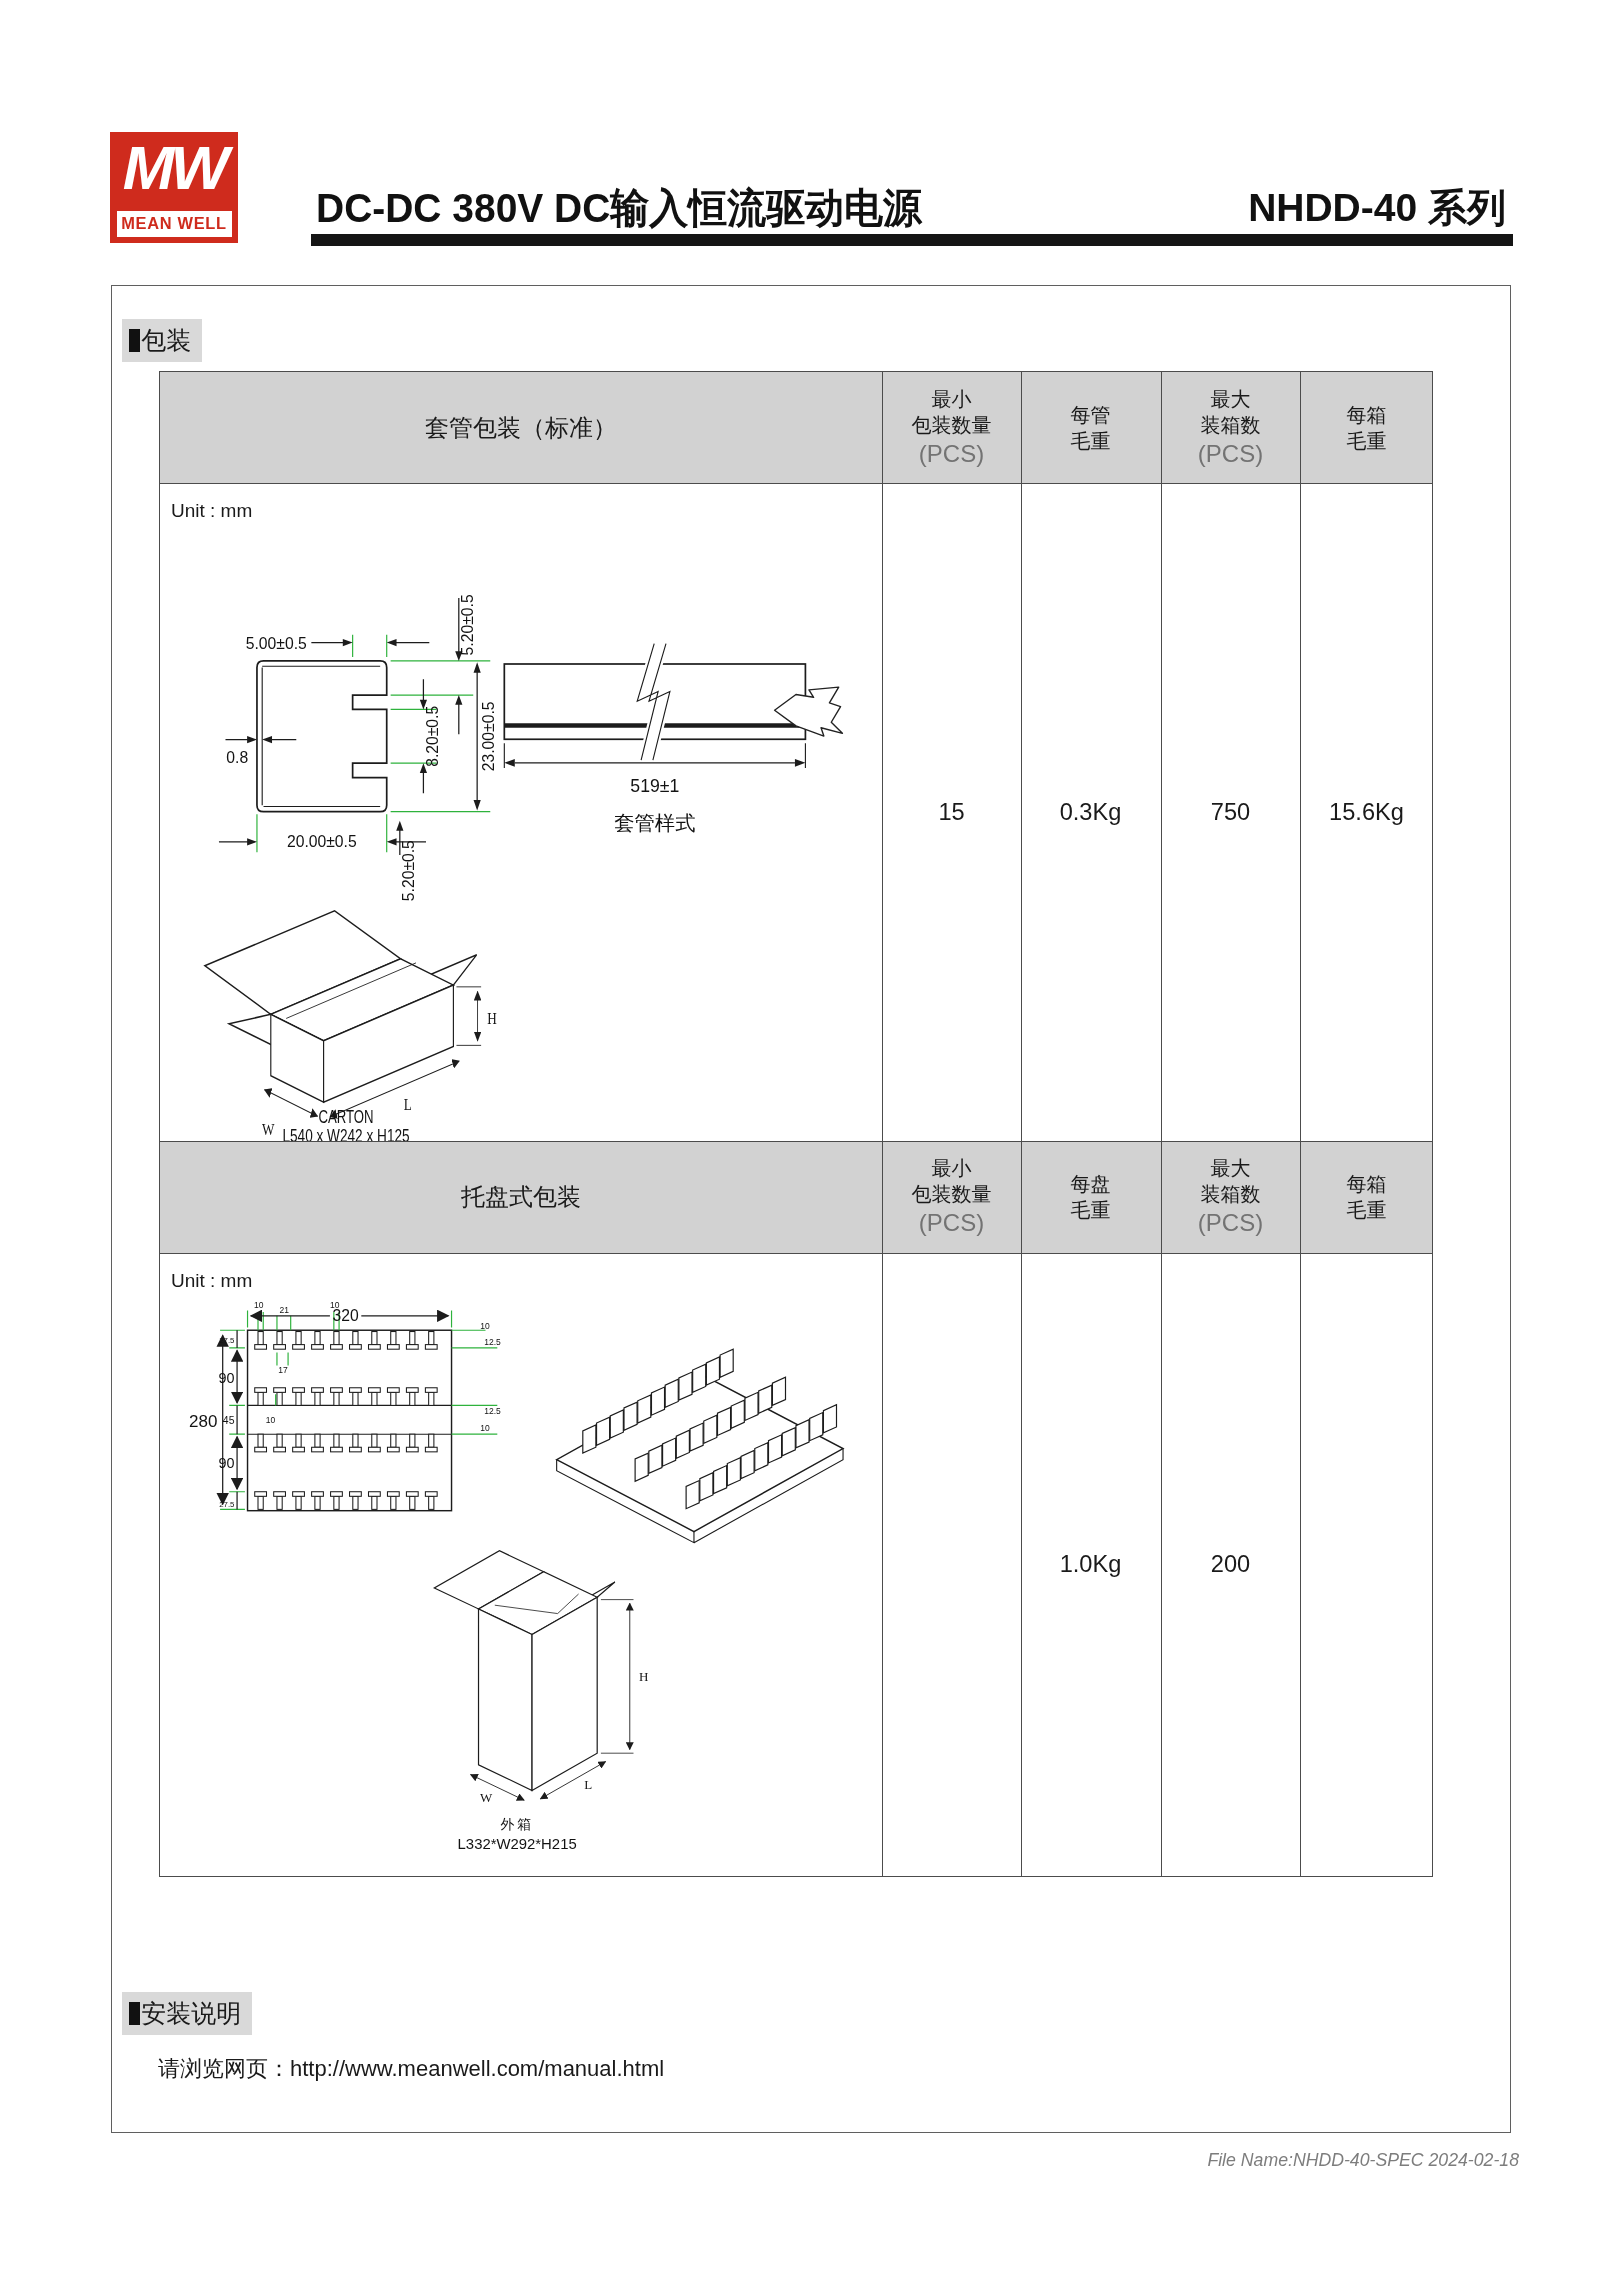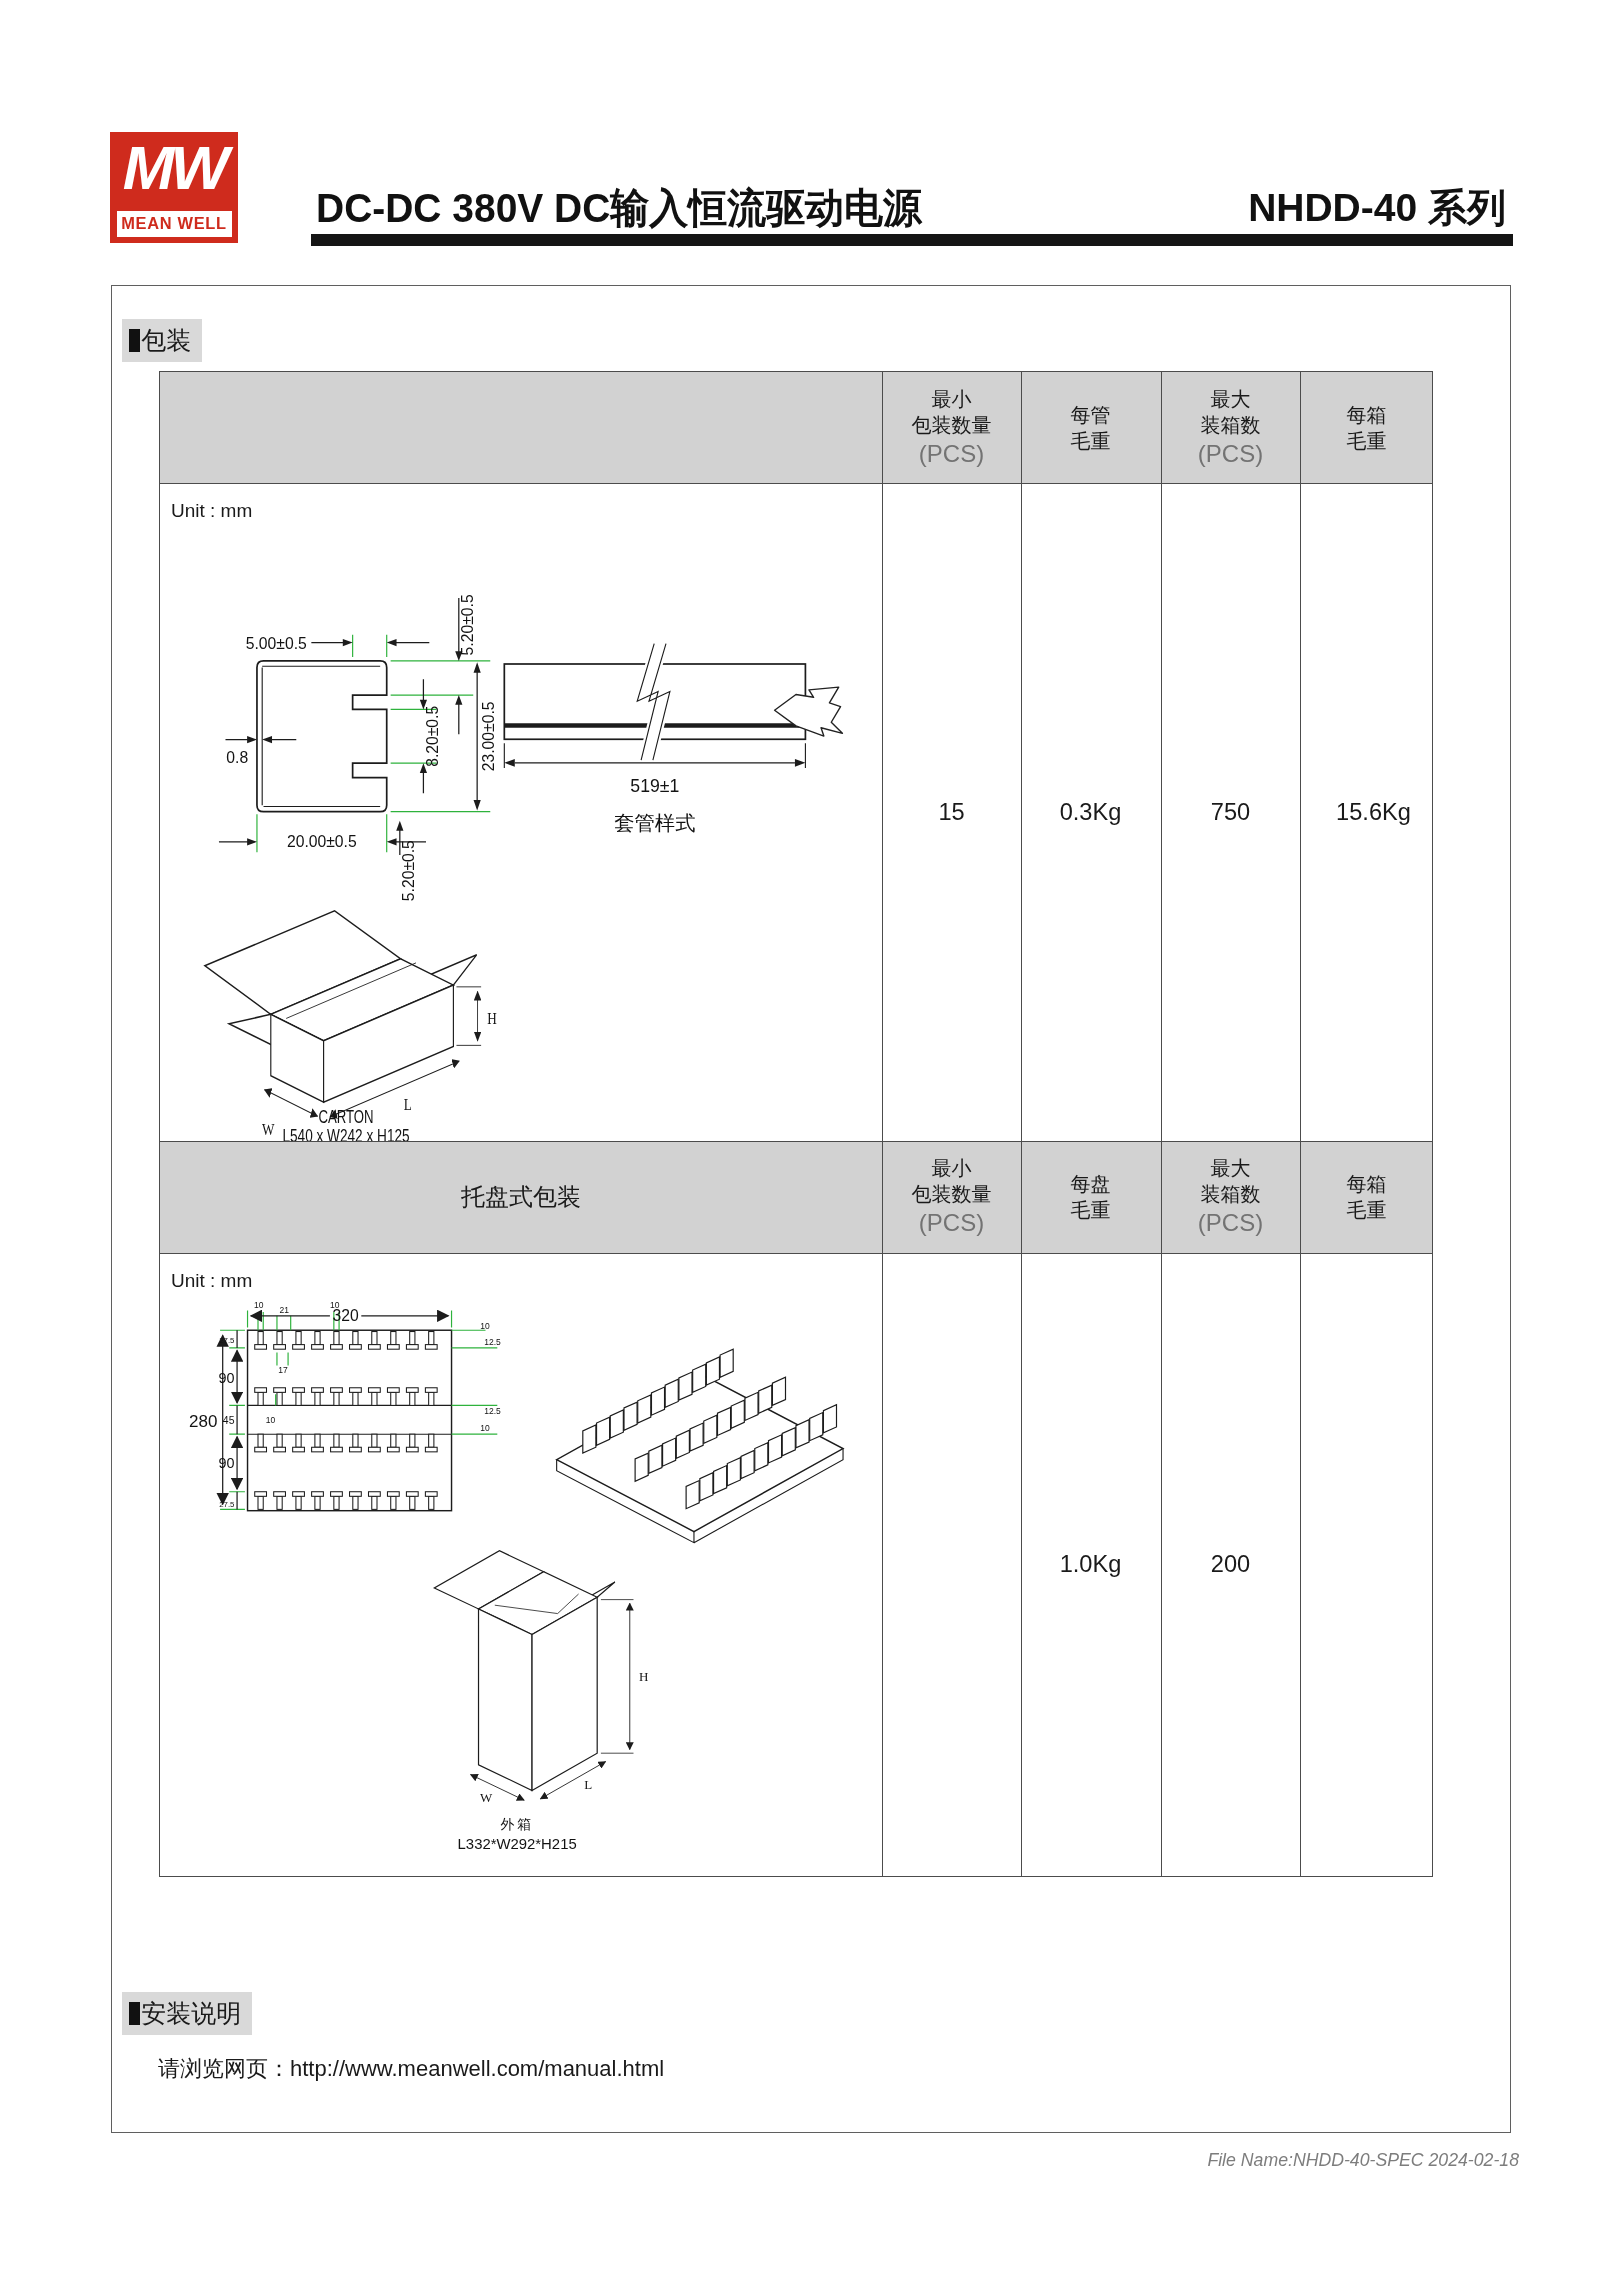--- a/index.html
+++ b/index.html
@@ -83,20 +83,21 @@
     <div class="abs hfill" style="top:769px;height:112px;"></div>
 
     <div class="abs vline" style="left:722px;"></div>
     <div class="abs vline" style="left:861px;"></div>
     <div class="abs vline" style="left:1001px;"></div>
     <div class="abs vline" style="left:1140px;"></div>
     <div class="abs hline" style="top:111px;"></div>
     <div class="abs hline" style="top:769px;"></div>
     <div class="abs hline" style="top:881px;"></div>
 
+    <div class="abs cell row-title" style="left:0;top:0;width:722px;height:111px;">套管包装（标准）</div>
     <div class="abs cell hdr-col" style="left:722px;top:0;width:139px;height:111px;">
       <span class="hdr-cn">最小
 包装数量</span>
       <span class="hdr-sub">(PCS)</span>
     </div>
     <div class="abs cell hdr-col" style="left:861px;top:0;width:139px;height:111px;text-align:center;">
       <span class="hdr-cn">每管
 毛重</span>
     </div>
     <div class="abs cell hdr-col" style="left:1001px;top:0;width:139px;height:111px;">
@@ -106,21 +107,21 @@
     </div>
     <div class="abs cell hdr-col" style="left:1140px;top:0;width:133px;height:111px;">
       <span class="hdr-cn">每箱
 毛重</span>
     </div>
 
     <div class="abs unit" style="left:11px;top:128px;">Unit : mm</div>
     <div class="abs cell val" style="left:722px;top:111px;width:139px;height:658px;">15</div>
     <div class="abs cell val" style="left:861px;top:111px;width:139px;height:658px;">0.3Kg</div>
     <div class="abs cell val" style="left:1001px;top:111px;width:139px;height:658px;">750</div>
-    <div class="abs cell val" style="left:1140px;top:111px;width:133px;height:658px;padding-left:7px;">15.6Kg</div>
+    <div class="abs cell val" style="left:1140px;top:111px;width:133px;height:658px;">15.6Kg</div>
 
     <div class="abs cell row-title" style="left:0;top:769px;width:722px;height:112px;">托盘式包装</div>
     <div class="abs cell hdr-col" style="left:722px;top:769px;width:139px;height:112px;">
       <span class="hdr-cn">最小
 包装数量</span>
       <span class="hdr-sub">(PCS)</span>
     </div>
     <div class="abs cell hdr-col" style="left:861px;top:769px;width:139px;height:112px;">
       <span class="hdr-cn">每盘
 毛重</span>

